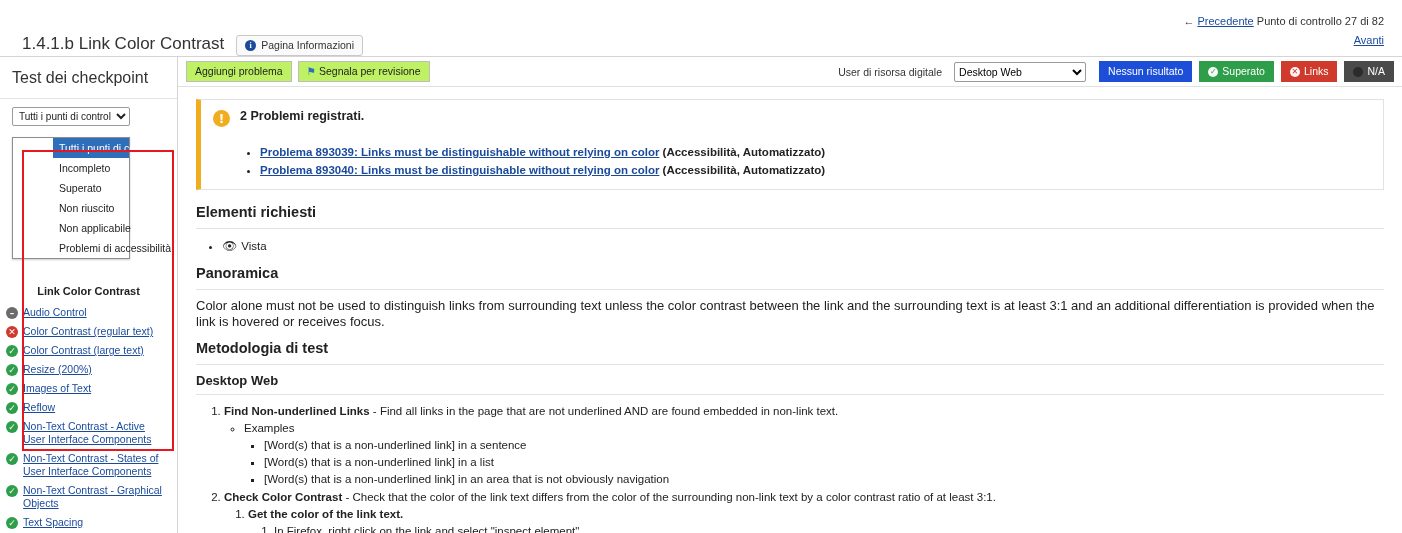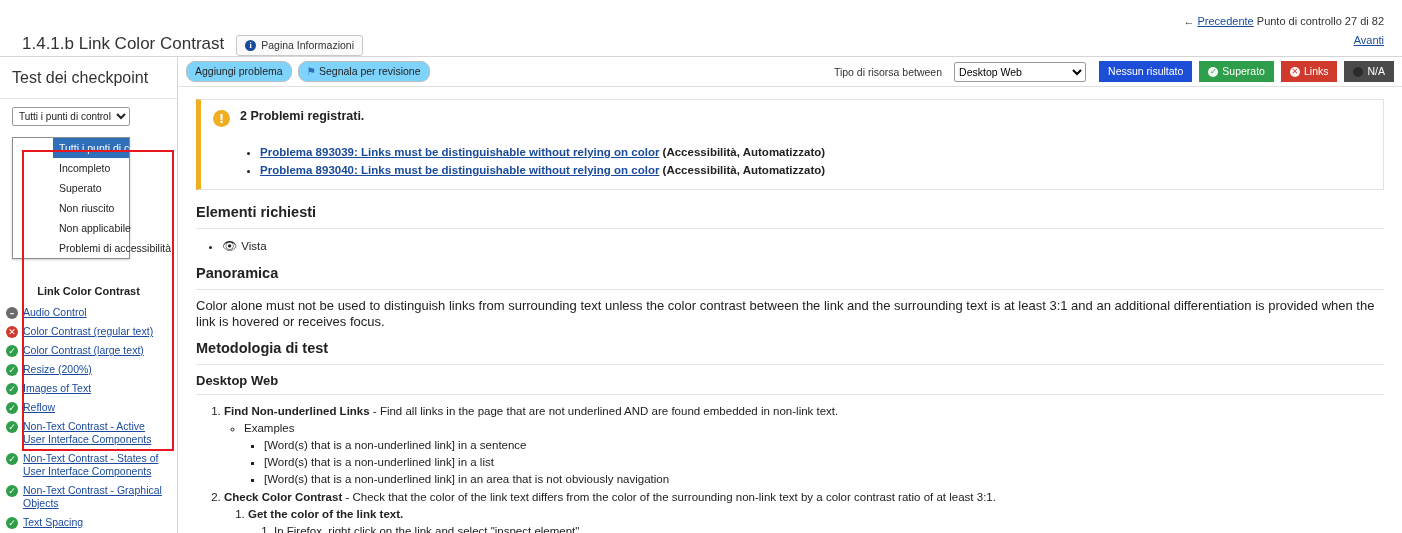--- a/index.html
+++ b/index.html
@@ -183,22 +183,22 @@
     display: flex;
     align-items: center;
     padding: 0 8px 0 8px;
     border-bottom: 1px solid #e0e0e0;
     gap: 6px;
     background: #fff;
   }
   .btn {
     font-size: 10.5px;
     border: 1px solid #bdbdbd;
-    background: #7dd3fc;
-    border-radius: 9px;
+    background: #bef264;
+    border-radius: 0;
     padding: 3px 8px;
     color: #222;
     cursor: pointer;
     white-space: nowrap;
     line-height: 13px;
   }
   .btn .flag { color: #2f6fba; margin-right: 3px; }
   .spacer { flex: 1; }
   .res-label { font-size: 10.5px; color: #333; margin-right: 6px; }
   .res-select {
@@ -406,21 +406,21 @@
     <div class="redbox"></div>
   </div>
 
   <div class="main">
     <div class="toolbar">
       <button class="btn">Aggiungi problema</button>
       <button class="btn">
         <span class="flag">⚑</span><span>Segnala per revisione</span>
       </button>
       <div class="spacer"></div>
-      <span class="res-label">Tipo di risorsa between</span>
+      <span class="res-label">User di risorsa digitale</span>
       <select class="res-select">
         <option>Desktop Web</option>
       </select>
       <button class="res-btn rb-none">
         <span>Nessun risultato</span>
       </button>
       <button class="res-btn rb-pass">
         <span class="rb-ic">✓</span>
         <span>Superato</span>
       </button>

